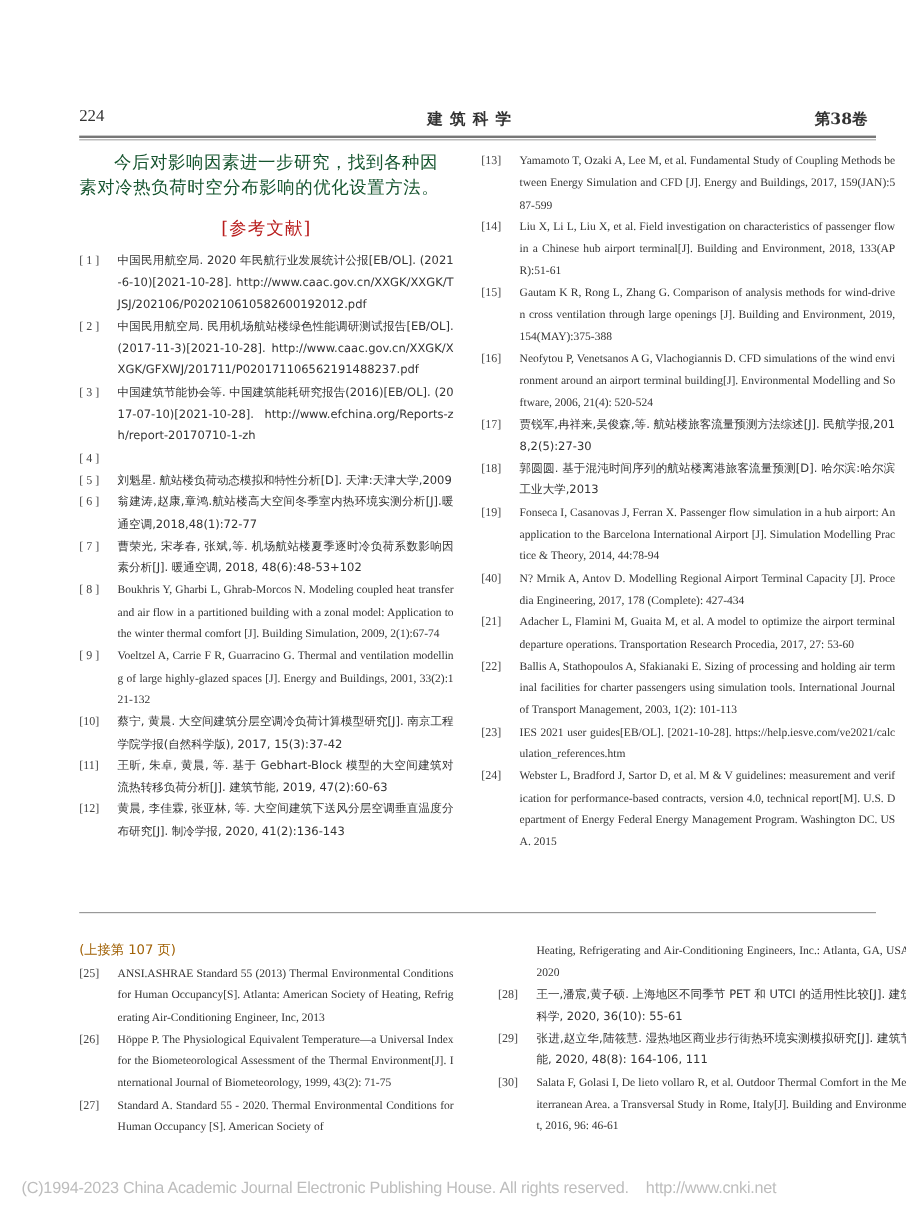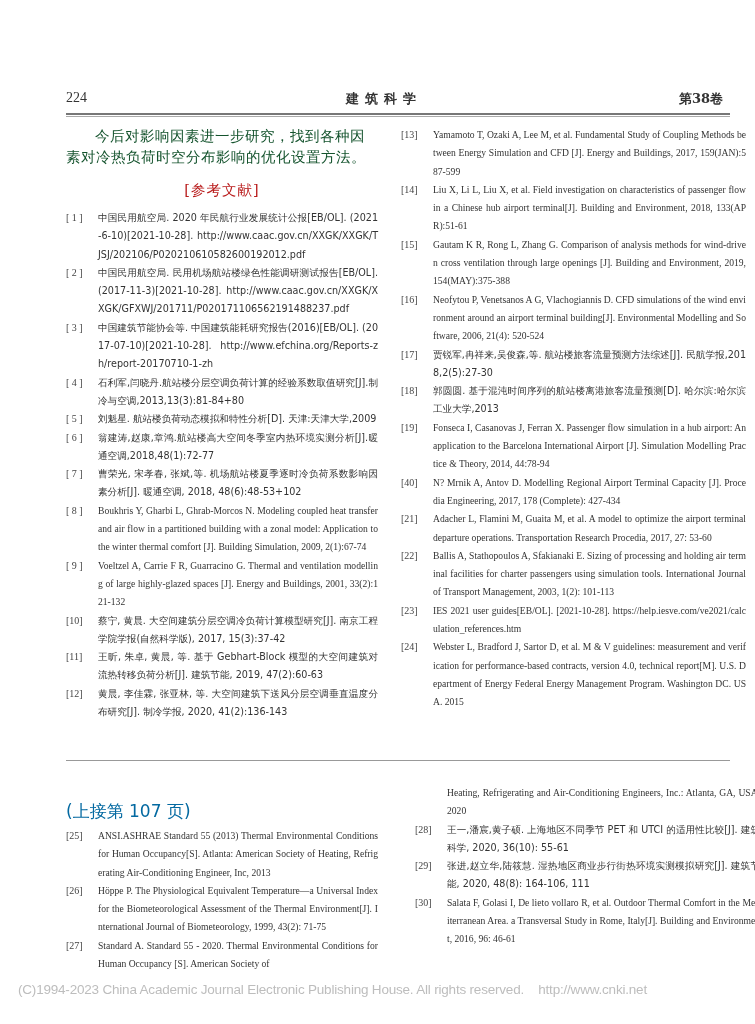--- a/index.html
+++ b/index.html
@@ -5,42 +5,42 @@
   html, body { margin: 0; padding: 0; background: #ffffff; }
   body {
     width: 755px; height: 1024px; position: relative; overflow: hidden;
     font-family: "DejaVu Serif", "Liberation Serif", serif;
     color: #2a2a2a;
   }
   .page-header {
     position: absolute; left: 66px; top: 90px; width: 667px; height: 22px;
   }
   .page-num { position: absolute; left: 0; top: 0; font-size: 14px; font-family: "Liberation Serif", serif; color:#333; }
-  .journal { position: absolute; left: 280px; top: 0; font-size: 13px; font-weight: bold; letter-spacing: 6px; color:#333; }
+  .journal { position: absolute; left: 290px; top: 0; font-size: 13px; font-weight: bold; letter-spacing: 6px; color:#333; }
   .volume { position: absolute; right: 10px; top: 0; font-size: 13px; color:#333;font-weight:bold; }
   .header-rule { position: absolute; left: 66px; top: 113px; width: 664px; height: 0; border-top: 2px solid #777; }
   .header-rule2 { position: absolute; left: 66px; top: 116px; width: 664px; height: 0; border-top: 1px solid #aaa; }
 
   .col { position: absolute; }
   .col-left { left: 66px; top: 126px; width: 312px; }
   .col-right { left: 401px; top: 126px; width: 345px; }
 
   .intro { font-size: 14.5px; line-height: 21px; text-indent: 2em; margin: 0; color: #14532d; letter-spacing: 0.5px; }
   .refs-title { text-align: center; font-size: 14.5px; margin: 13px 0 9px 0; letter-spacing: 1px; color:#b91c1c; }
 
   .ref { display: flex; font-size: 9.6px; line-height: 18.3px; color: #333; }
   .ref-num { flex: 0 0 32px; font-family: "Liberation Serif", serif; font-size: 10px; color:#444; }
   .ref-text { flex: 1; text-align: justify; font-family: "Liberation Serif", serif; word-break: break-all; }
   .ref-text.zh { font-family: "DejaVu Sans", sans-serif; font-size: 9.6px; }
 
   .mid-rule { position: absolute; left: 66px; top: 760px; width: 664px; border-top: 1.5px solid #999; }
 
   .cont-left { left: 66px; top: 784px; width: 312px; }
   .cont-right { left: 387px; top: 784px; width: 345px; margin-left: 28px; }
-  .cont-label { font-size: 17px; margin: 16px 0 4px 0; color:#0369a1; font-family: "DejaVu Sans", sans-serif; }
+  .cont-label { font-size: 11px; margin: 0 0 4px 0; color:#a16207; font-family: "DejaVu Sans", sans-serif; }
 
   .copyright {
     position: absolute; left: 18px; top: 982px; font-size: 13.5px; color: #bdbdbd;
     font-family: "Liberation Sans", sans-serif; white-space: pre; letter-spacing: -0.2px;
   }
 </style>
 </head>
 <body>
 
 <div class="page-header">
@@ -62,21 +62,20 @@
       <div class="ref">
         <span class="ref-num">[ 2 ]</span>
         <span class="ref-text zh">中国民用航空局. 民用机场航站楼绿色性能调研测试报告[EB/OL]. (2017-11-3)[2021-10-28]. http://www.caac.gov.cn/XXGK/XXGK/GFXWJ/201711/P020171106562191488237.pdf</span>
       </div>
       <div class="ref">
         <span class="ref-num">[ 3 ]</span>
         <span class="ref-text zh">中国建筑节能协会等. 中国建筑能耗研究报告(2016)[EB/OL]. (2017-07-10)[2021-10-28]. http://www.efchina.org/Reports-zh/report-20170710-1-zh</span>
       </div>
       <div class="ref">
         <span class="ref-num">[ 4 ]</span>
-        <span class="ref-text zh">石利军,闫晓丹.航站楼分层空调负荷计算的经验系数取值研究[J].制冷与空调,2013,13(3):81-84+80</span>
       </div>
       <div class="ref">
         <span class="ref-num">[ 5 ]</span>
         <span class="ref-text zh">刘魁星. 航站楼负荷动态模拟和特性分析[D]. 天津:天津大学,2009</span>
       </div>
       <div class="ref">
         <span class="ref-num">[ 6 ]</span>
         <span class="ref-text zh">翁建涛,赵康,章鸿.航站楼高大空间冬季室内热环境实测分析[J].暖通空调,2018,48(1):72-77</span>
       </div>
       <div class="ref">

